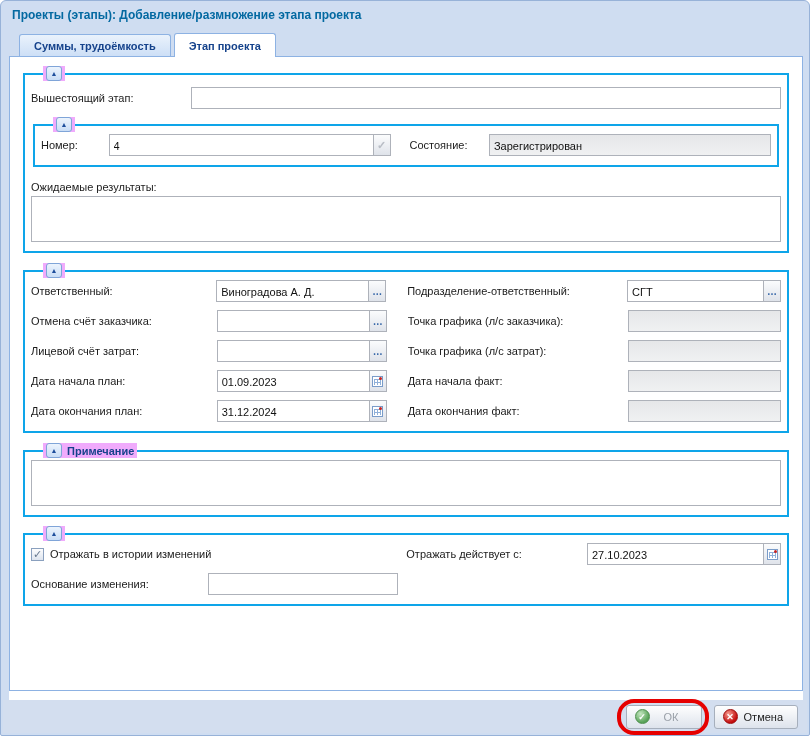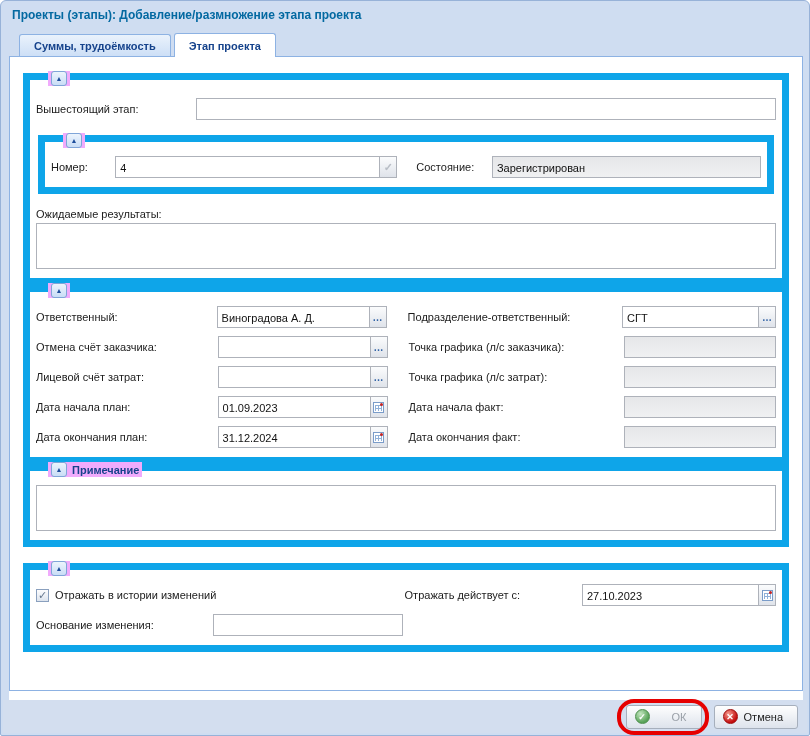--- a/index.html
+++ b/index.html
@@ -30,21 +30,21 @@
     color:#15428b; font-weight:bold; font-size:11px; position:relative; cursor:pointer;
   }
   .tab.active { background:#ffffff; height:24px; margin-bottom:-1px; z-index:2; }
 
   .tabbody {
     height:634px; border:1px solid #8db2e3; border-top:none;
     background:#ffffff; padding:0 13px; overflow:hidden;
   }
 
   
-  .fs { position:relative; border:7px solid #0ea5e9; padding:8px 6px 9px 6px; background:#fff; }
+  .fs { position:relative; border:2px solid #0ea5e9; padding:2px 6px 9px 6px; background:#fff; }
   .fs-legend {
     position:absolute; top:-9px; left:18px; background:#f0abfc; padding:0 3px;
     display:flex; align-items:center; gap:5px;
   }
   .fs-legend .legend-text { font-size:11px; font-weight:bold; color:#15428b; }
   .toggle {
     width:16px; height:15px; border:1px solid #7fa5d8; border-radius:3px;
     background:linear-gradient(#ecf4fd,#c9ddf6); color:#1e4e9c;
     font-size:7px; line-height:13px; text-align:center; cursor:pointer; padding:0;
   }
@@ -106,36 +106,36 @@
     gap:12px; padding-right:9px;
   }
   .btn {
     display:flex; align-items:center; height:24px; padding:0 8px;
     border:1px solid #a6afbc; border-radius:3px;
     background:linear-gradient(#fefefe,#dde3ec);
     font-size:11px; color:#222; cursor:pointer; font-family:"Liberation Sans", sans-serif;
   }
   .btn .btn-text { padding:0 6px; }
   .btn-ok { width:76px; }
-  .btn-ok .btn-text { flex:1; text-align:right; color:#9aa0a8; }
+  .btn-ok .btn-text { flex:1; text-align:center; color:#9aa0a8; }
   .ico {
     width:15px; height:15px; border-radius:50%; color:#fff; flex:0 0 auto;
     font-size:9px; line-height:15px; text-align:center; font-weight:bold;
   }
   .ico-ok { background:radial-gradient(circle at 35% 30%, #c4e6c0, #57a257 70%); border:1px solid #4d8f4d; }
   .ico-cancel { background:radial-gradient(circle at 35% 30%, #f59a8e, #c40d0d 70%); border:1px solid #9c0a0a; }
 
   .ok-wrap { position:relative; }
   .annotation-ring {
     position:absolute; left:-9px; top:-6px; right:-7px; bottom:-6px;
     border:4px solid #e60000; border-radius:17px; pointer-events:none; z-index:5;
   }
 
   .mt10{margin-top:10px;} .mt14{margin-top:14px;} .mt15{margin-top:15px;} .mt16{margin-top:16px;}
-  .mt17{} .mt6{margin-top:6px;}
+  .mt17{margin-top:17px;} .mt6{margin-top:6px;}
   .flex1{flex:1;}
   .gap21{margin-left:21px;} .gap19{margin-left:19px;}
 </style>
 </head>
 <body>
 
 <div class="window">
   <div class="titlebar">
     <span>Проекты (этапы): Добавление/размножение этапа проекта</span>
   </div>

